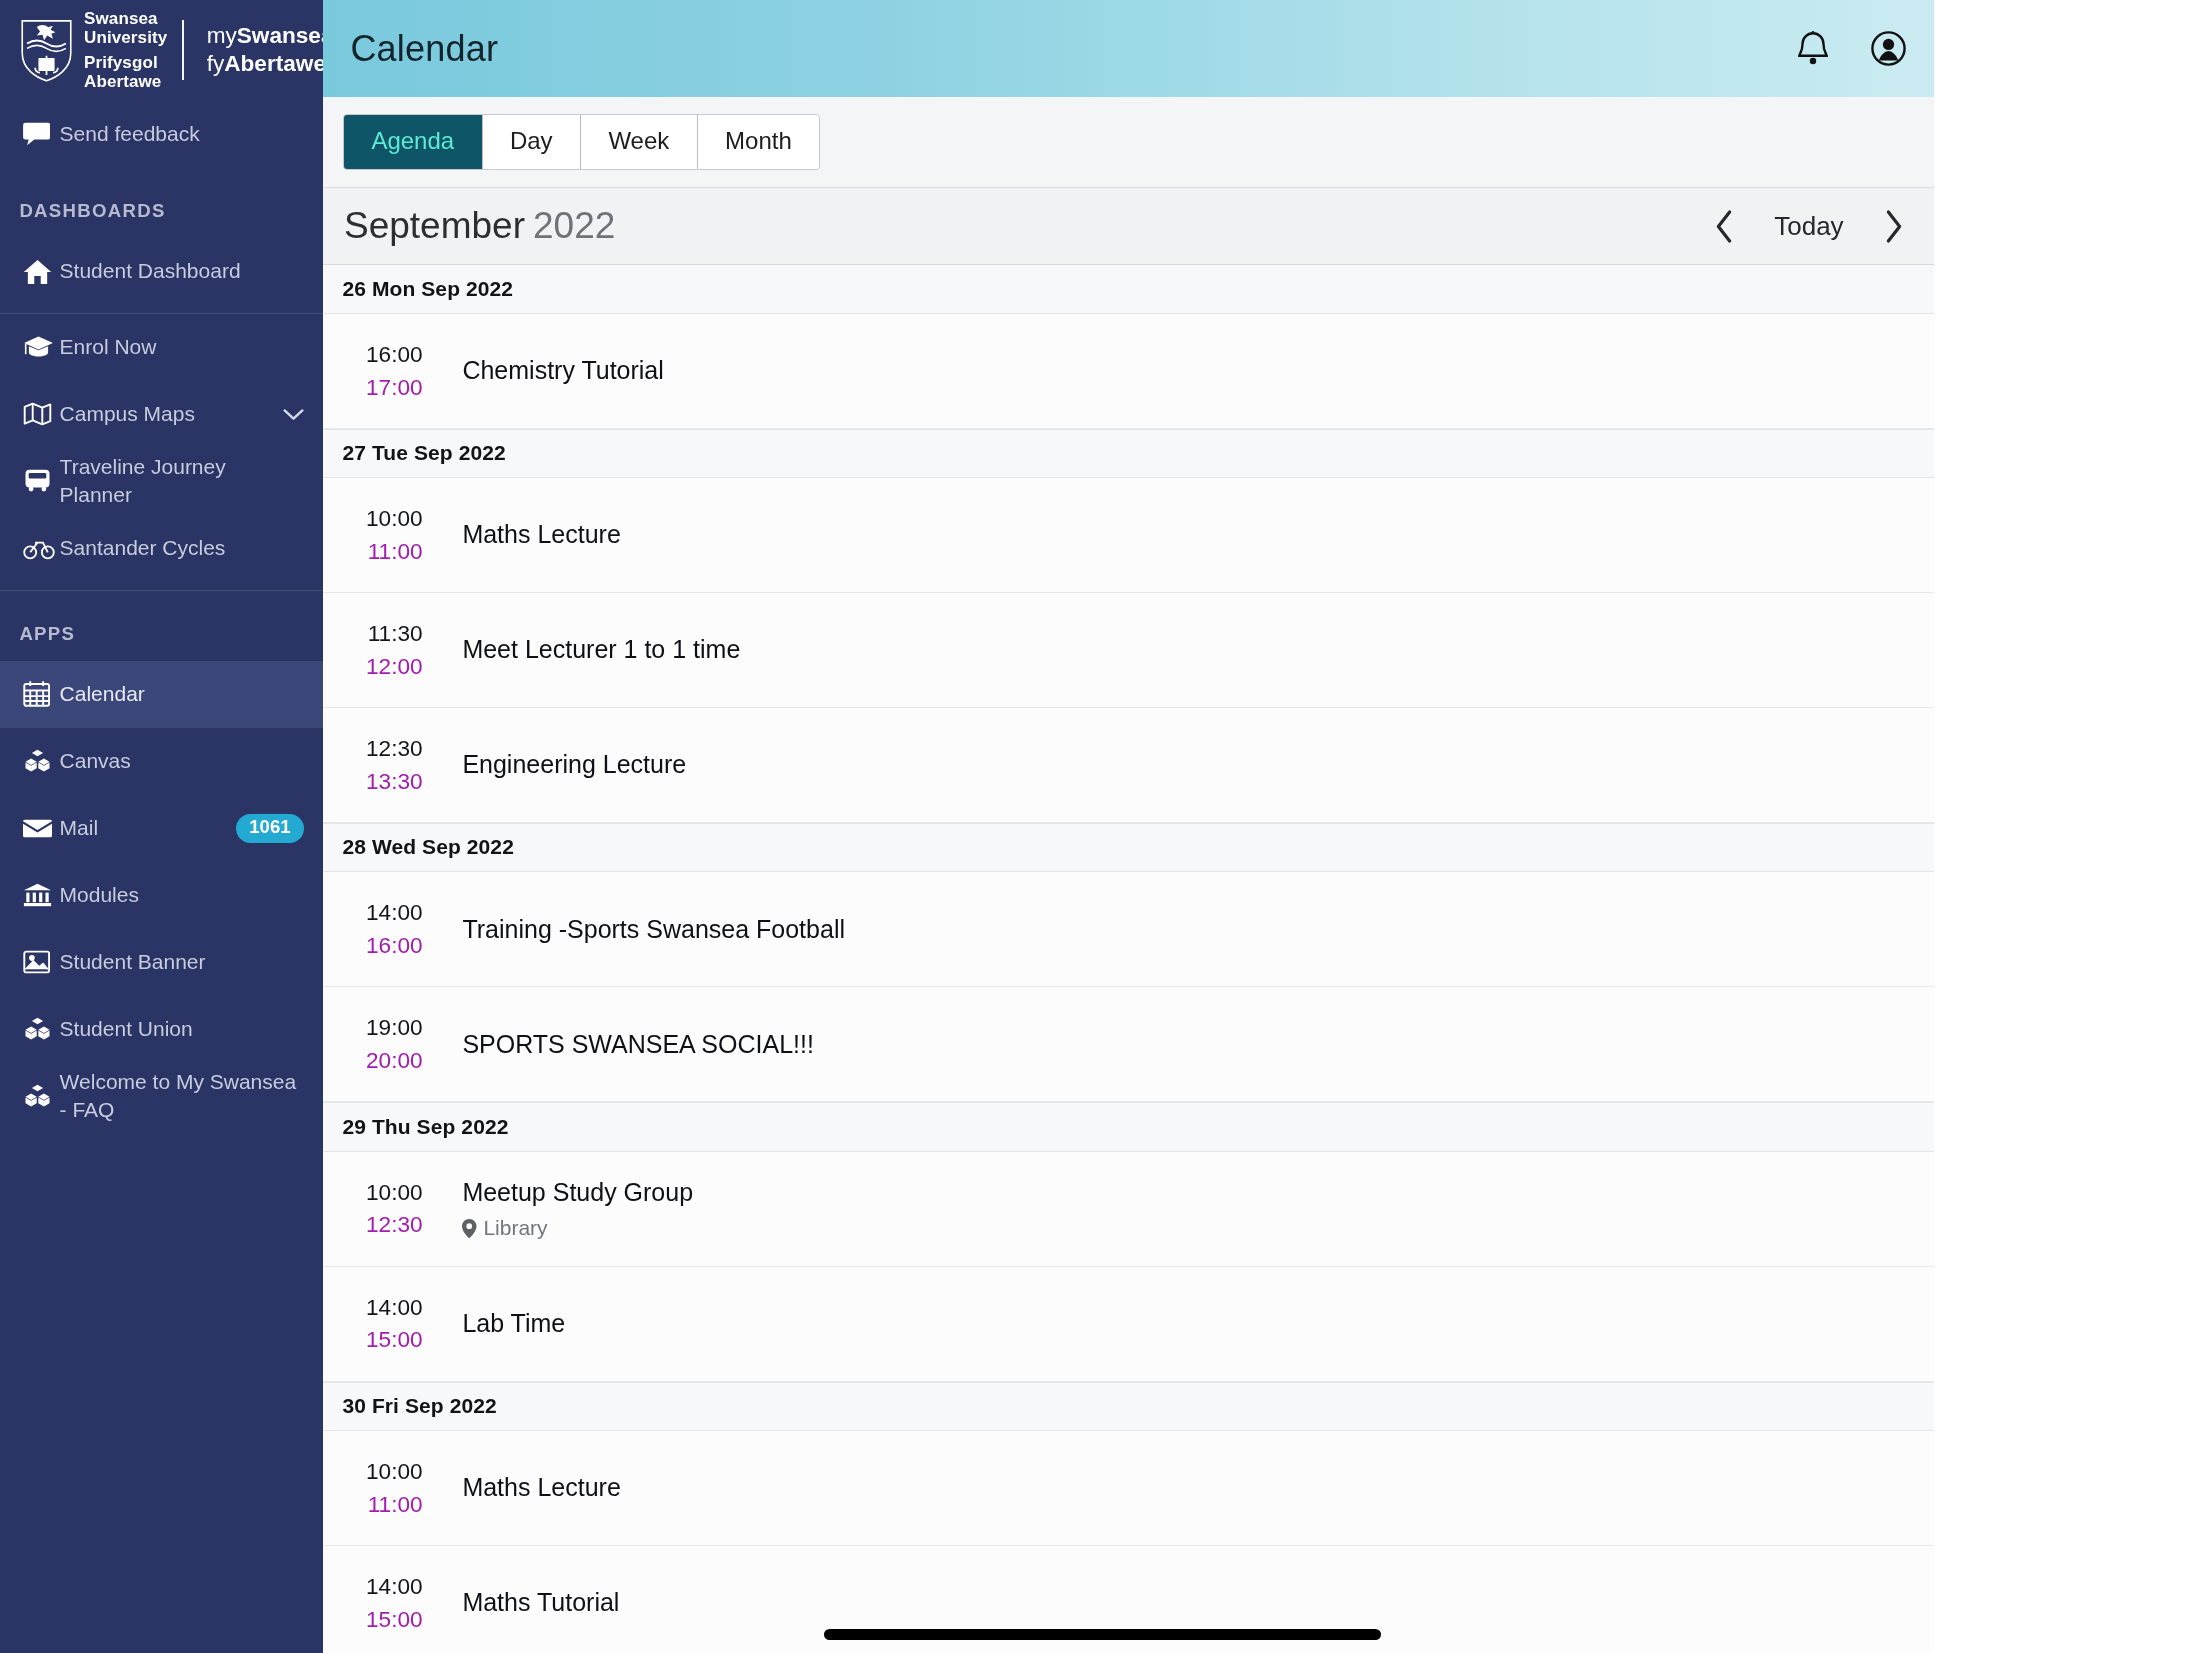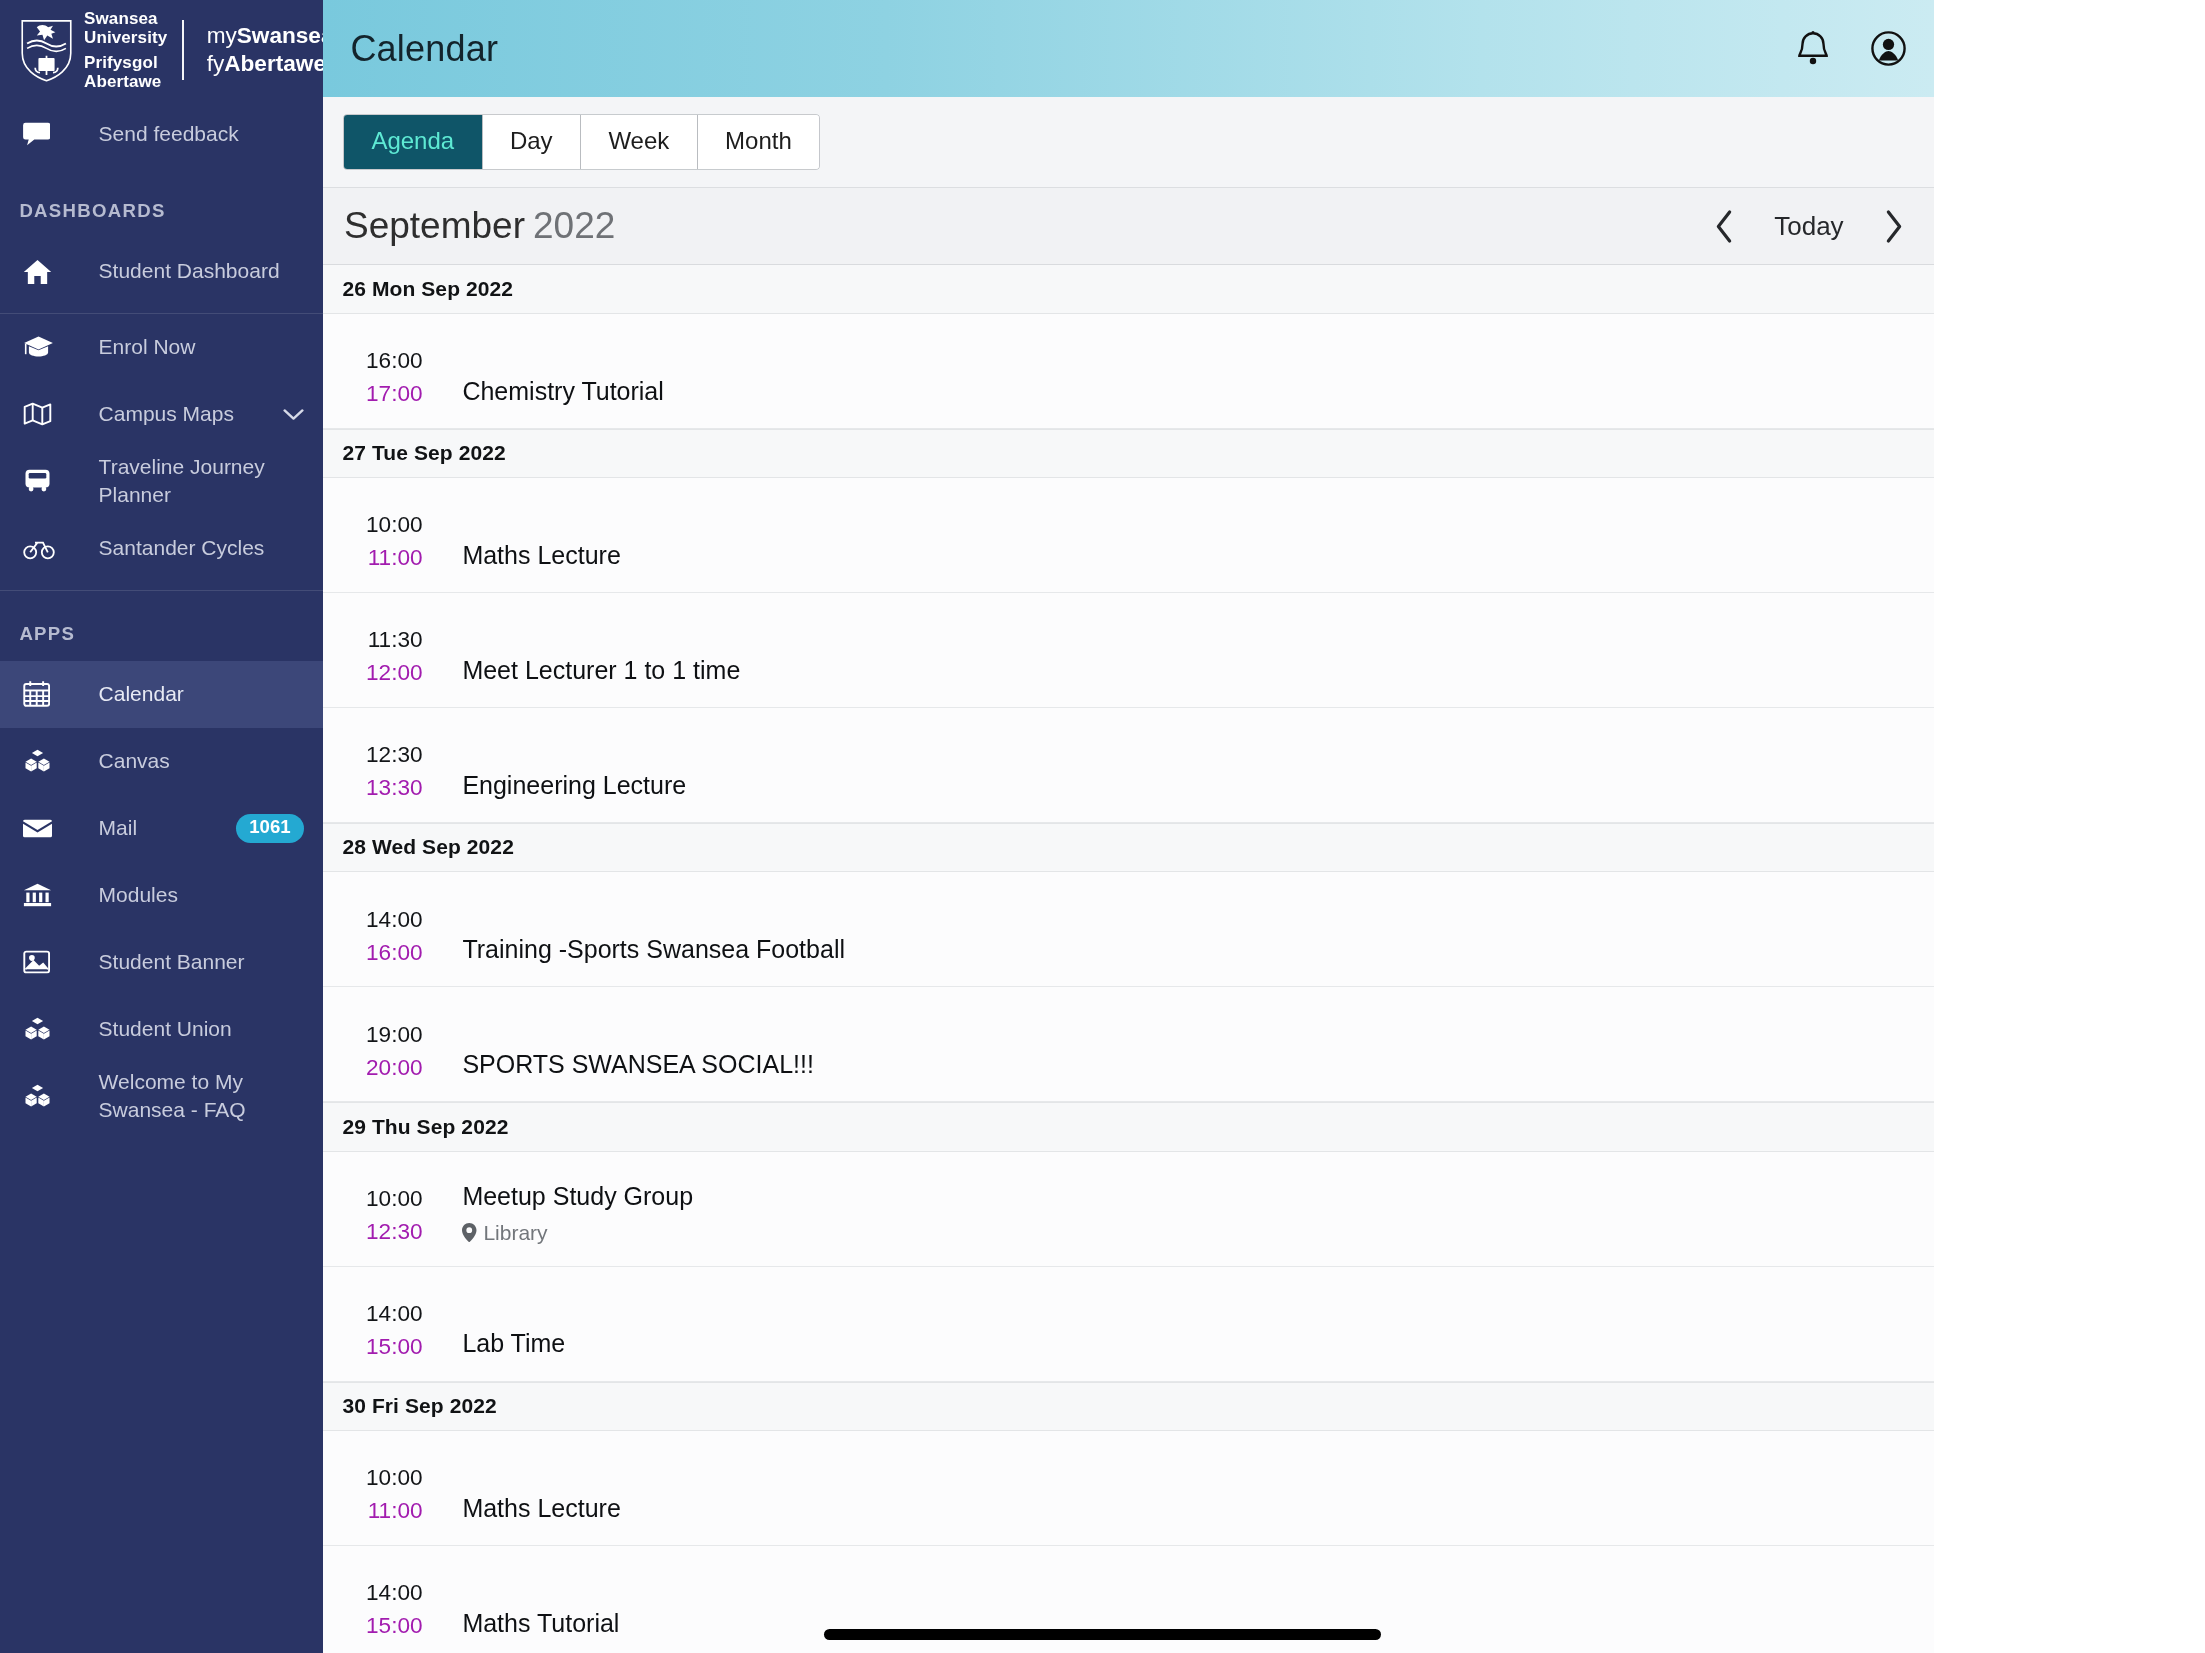--- a/index.html
+++ b/index.html
@@ -39,21 +39,20 @@
   .brand-my { font-size: 22.6px; line-height: 1.25; color: #fff; margin-left: 8px; }
   .brand-my b { font-weight: 700; }
 
   .side-row {
     display: flex; align-items: center;
     padding: 0 19.4px 0 22.6px;
     min-height: 67px;
     color: #c8ccdd;
     font-size: 21px;
     font-weight: 300;
-    gap: 39px;
   }
   .side-row .ico {
     width: 37px; min-width: 37px; display:flex; align-items:center; justify-content:flex-start;
     color: #ffffff;
   }
   .side-row .ico svg { display:block; }
   .side-row .lbl { flex: 1; line-height: 1.35; padding-right: 6.5px;}
   .feedback { min-height: 68px; font-size: 21px; }
   .sec-head {
     padding: 32px 0 16px 19.4px;
@@ -116,21 +115,21 @@
     background: #f7f8f9;
     border-bottom: 0.8px solid #e3e5e7;
     border-top: 0.8px solid #e3e5e7;
     padding: 11.3px 0 12px 19.4px;
     font-size: 21px; font-weight: 700; color: #111315;
     letter-spacing: 0.1px;
   }
   .dayhead:first-child { border-top: 0; }
 
   .event {
-    display: flex; align-items: flex-end;
+    display: flex; align-items: center;
     border-bottom: 0.8px solid #e6e8ea;
     padding: 21px 0 21px 22.6px;
     background: #fcfcfd;
     min-height: 115px;
     cursor: pointer;
   }
   .event .times {
     width: 77px; min-width: 77px; text-align: right;
     display: flex; flex-direction: column; justify-content: flex-start; gap: 8px;
     padding-top: 1.6px;

